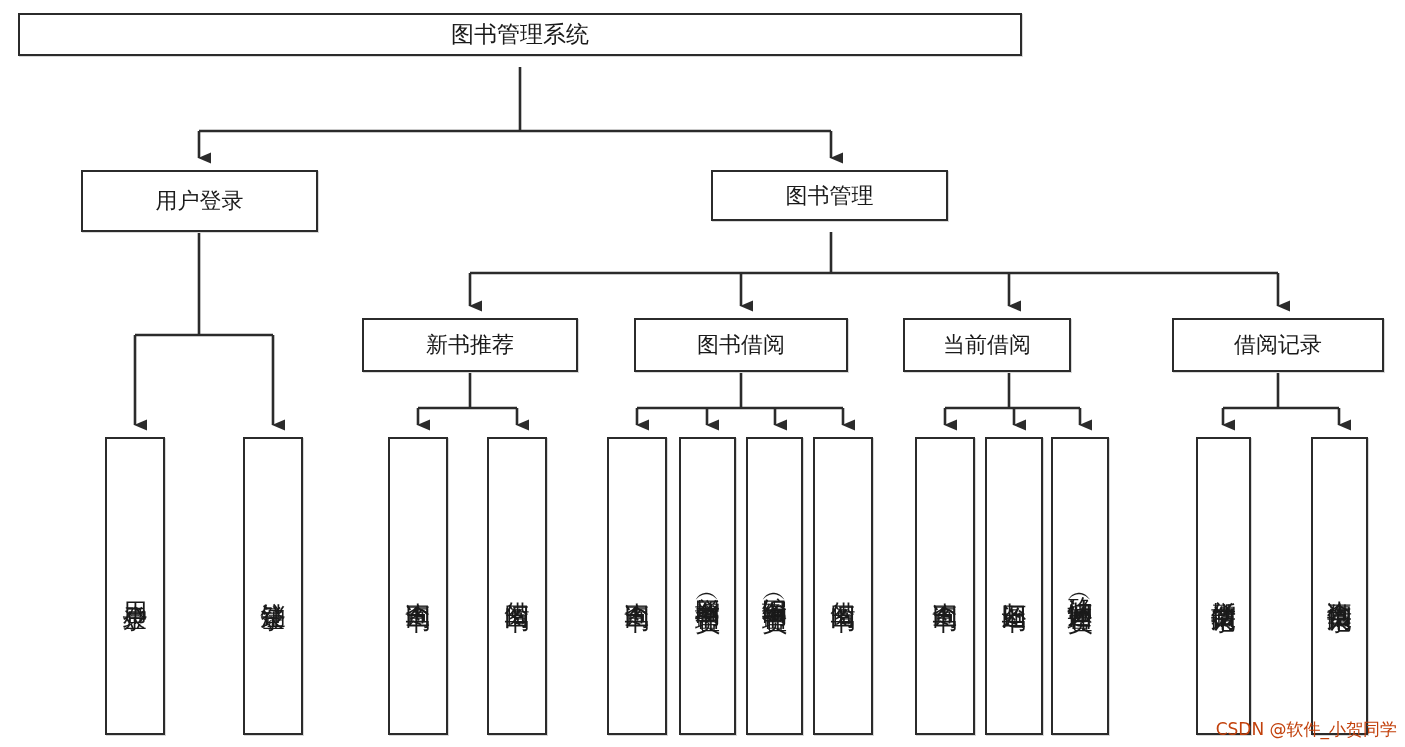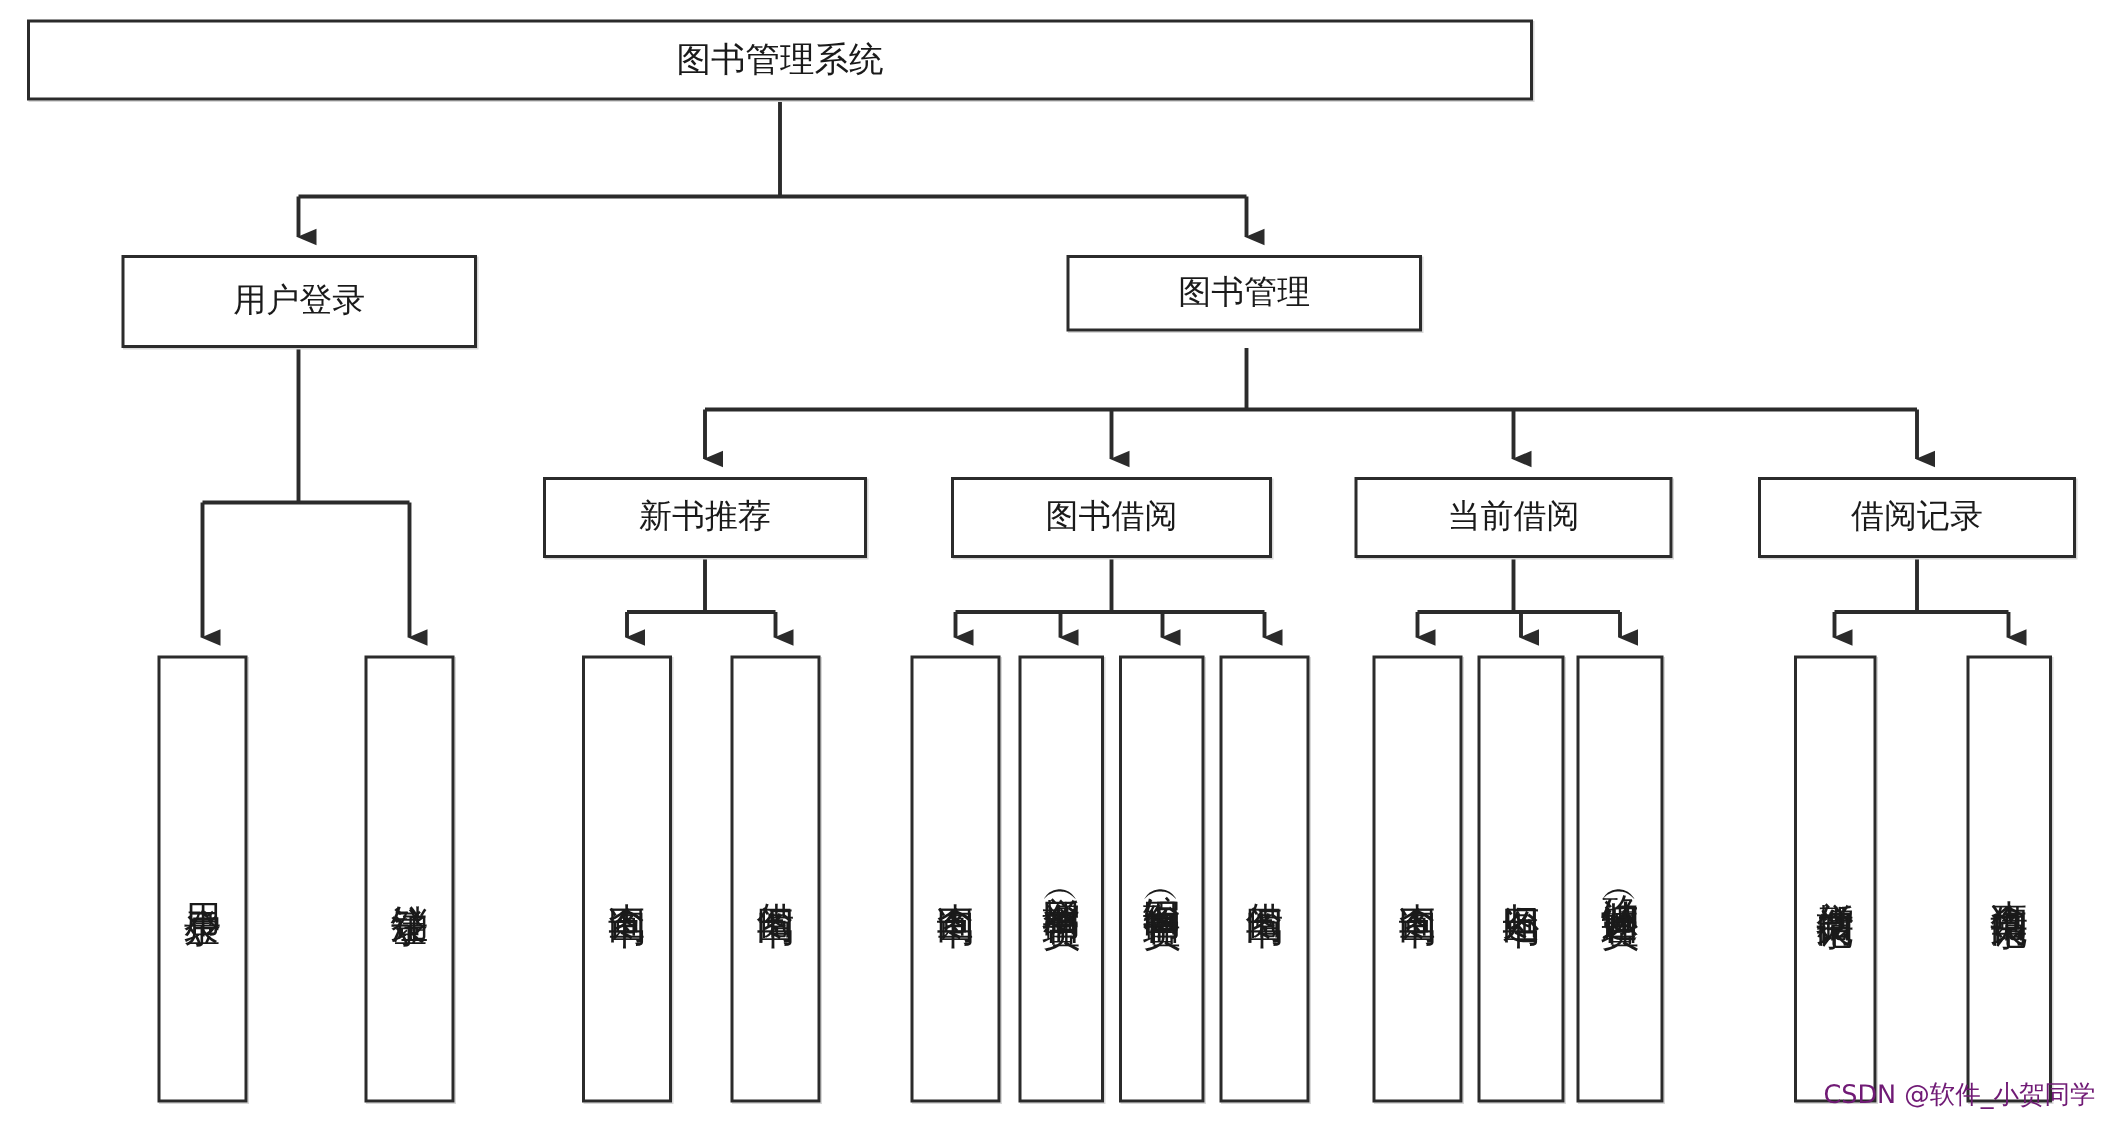--- a/index.html
+++ b/index.html
@@ -55,21 +55,21 @@
     text-orientation: upright;
     font-size: 25px;
     letter-spacing: 2px;
     line-height: 1;
   }
   #watermark {
     position: absolute;
     right: 8px;
     bottom: 6px;
     font-size: 17px;
-    color: #701a75;
+    color: #c2410c;
     font-family: "DejaVu Sans", "Liberation Sans", sans-serif;
     user-select: none;
     white-space: nowrap;
   }
 </style>
 </head>
 <body>
 
 <div id="diagram-root">
 
@@ -132,38 +132,38 @@
     </g>
 
     <g stroke="#2b2b2b" stroke-width="2.6" fill="none">
       <path d="M 1278 372 L 1278 408"></path>
       <path d="M 1223 408 L 1339 408"></path>
       <path d="M 1223 408 L 1223 425" marker-end="url(#arrowdown)"></path>
       <path d="M 1339 408 L 1339 425" marker-end="url(#arrowdown)"></path>
     </g>
   </svg>
 
-  <div class="node-box level0" style="left:18px; top:13px; width:1004px; height:54px;">
+  <div class="node-box level0" style="left:18px; top:13px; width:1004px; height:43px;">
     <span class="node-label">图书管理系统</span>
   </div>
 
   <div class="node-box level1" style="left:81px; top:170px; width:237px; height:62px;">
     <span class="node-label">用户登录</span>
   </div>
   <div class="node-box level1" style="left:711px; top:170px; width:237px; height:51px;">
     <span class="node-label">图书管理</span>
   </div>
 
   <div class="node-box level2" style="left:634px; top:318px; width:214px; height:54px;">
     <span class="node-label">图书借阅</span>
   </div>
   <div class="node-box level2" style="left:362px; top:318px; width:216px; height:54px;">
     <span class="node-label">新书推荐</span>
   </div>
-  <div class="node-box level2" style="left:903px; top:318px; width:212px; height:54px;">
+  <div class="node-box level2" style="left:903px; top:318px; width:168px; height:54px;">
     <span class="node-label">当前借阅</span>
   </div>
   <div class="node-box level2" style="left:1172px; top:318px; width:212px; height:54px;">
     <span class="node-label">借阅记录</span>
   </div>
 
   <div class="node-box leaf" style="left:105px; top:437px; width:60px; height:298px;">
     <span class="node-label">用户登录</span>
   </div>
   <div class="node-box leaf" style="left:243px; top:437px; width:60px; height:298px;">

